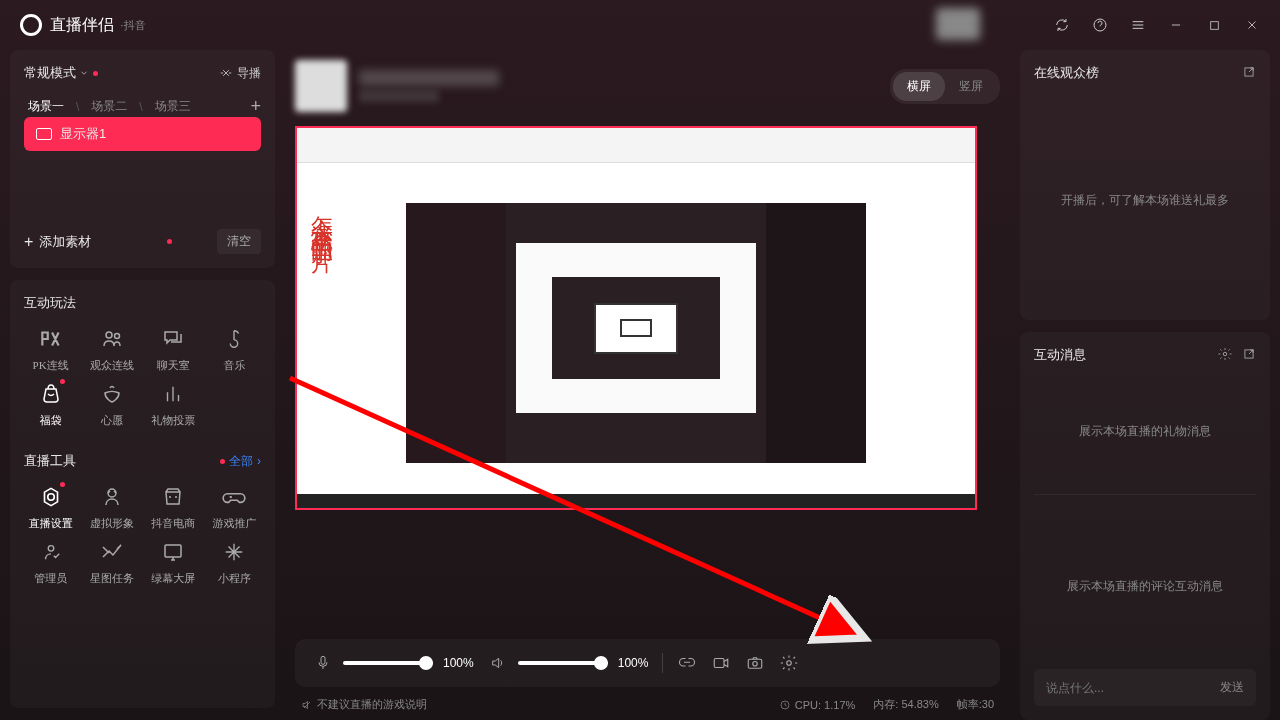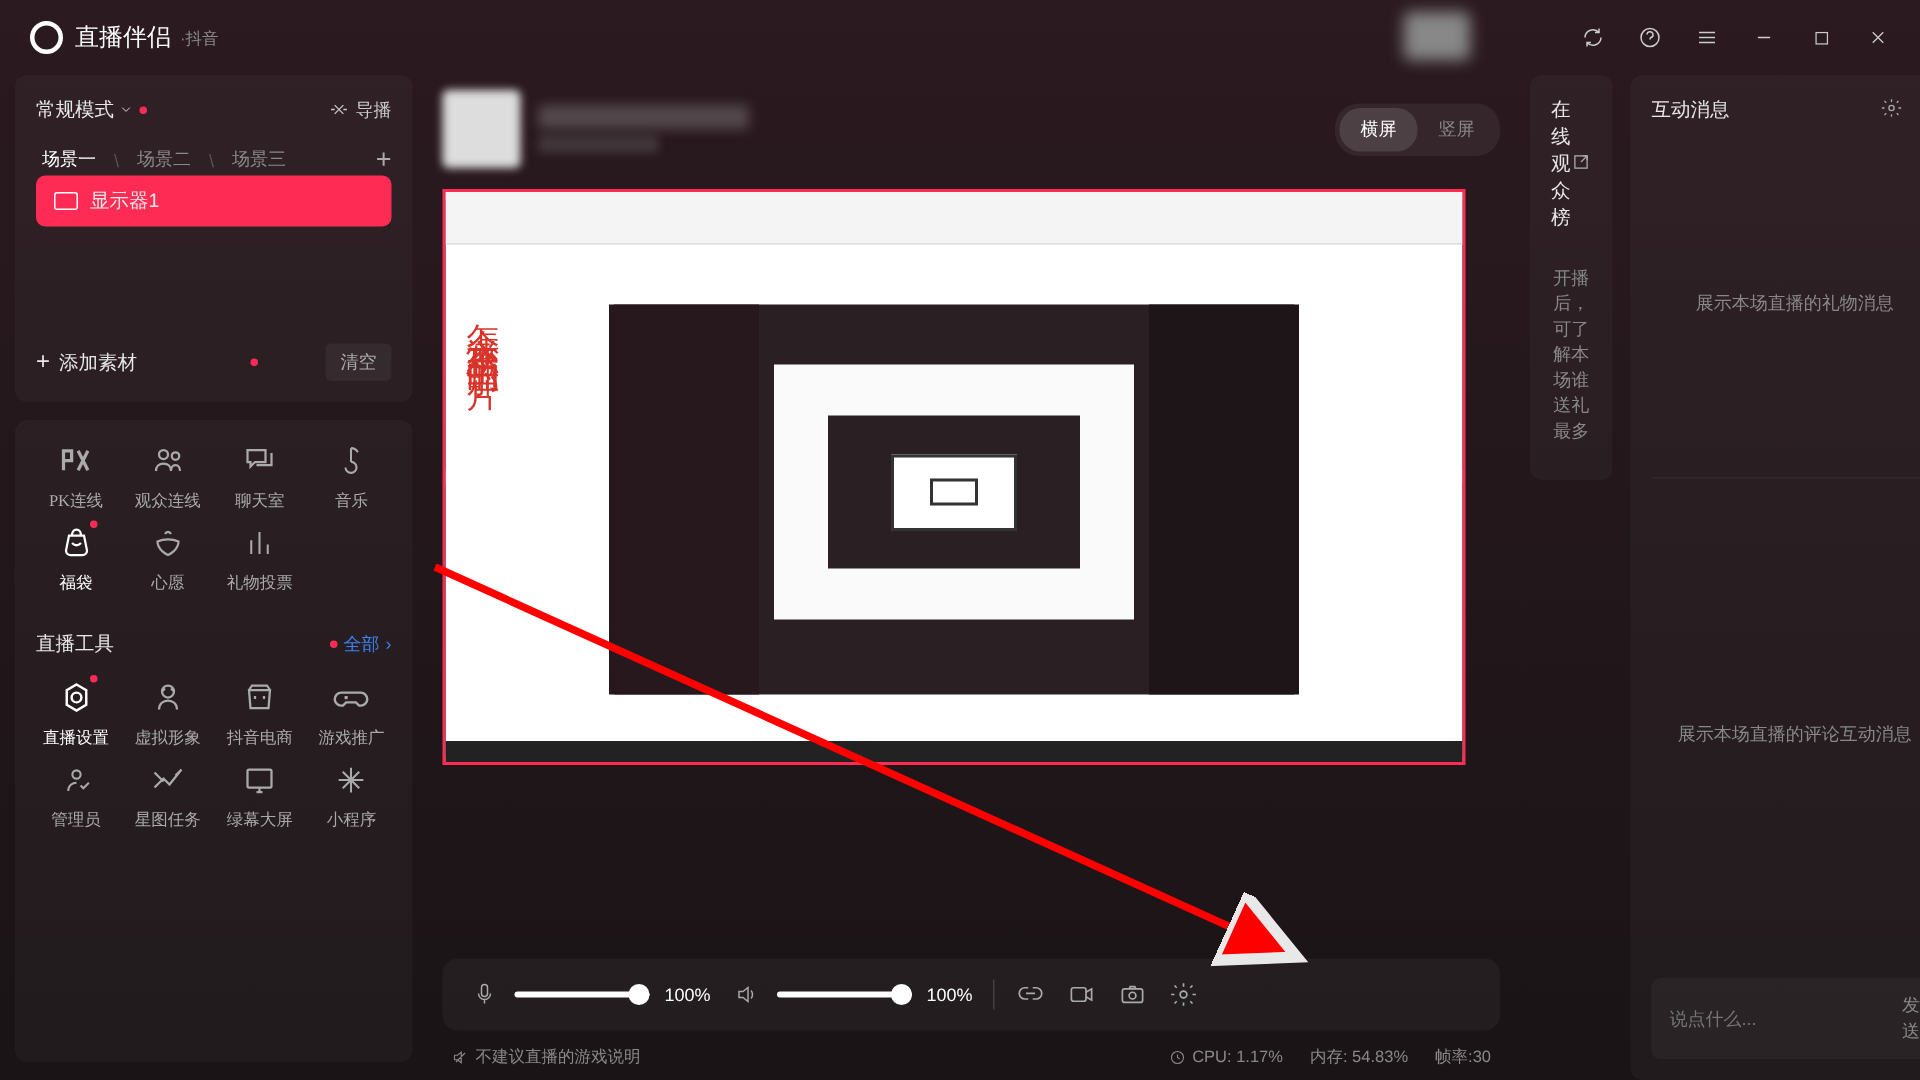--- a/index.html
+++ b/index.html
@@ -63,21 +63,21 @@
 .bottom-bar { margin-top: auto; background: rgba(255,255,255,0.04); border-radius: 10px; padding: 14px 18px; display: flex; align-items: center; gap: 14px; margin-bottom: 10px; }
 .vol-group { display: flex; align-items: center; gap: 10px; }
 .slider { width: 90px; height: 4px; background: #fff; border-radius: 2px; position: relative; }
 .slider .knob { position: absolute; right: 0; top: -5px; width: 14px; height: 14px; background: #fff; border-radius: 50%; }
 .vol-val { font-size: 12px; color: #fff; }
 .bar-sep { width: 1px; height: 20px; background: rgba(255,255,255,0.15); }
 .ctrl-icon { width: 20px; height: 20px; color: #aaa; cursor: pointer; display: flex; align-items: center; justify-content: center; }
 .start-btn { background: #fe2c55; color: #fff; font-size: 15px; padding: 12px 30px; border-radius: 8px; margin-left: auto; cursor: pointer; font-weight: 500; }
 .status-line { display: flex; align-items: center; gap: 18px; font-size: 11px; color: #888; padding: 0 6px 8px; }
 .status-line .spacer { flex: 1; }
-.rightbar { width: 270px; padding: 0 10px; display: flex; flex-direction: row; gap: 12px; }
+.rightbar { width: 270px; padding: 0 10px; display: flex; flex-direction: column; gap: 12px; }
 .r-panel { background: rgba(255,255,255,0.03); border-radius: 8px; padding: 14px; display: flex; flex-direction: column; }
 .r-head { display: flex; align-items: center; justify-content: space-between; font-size: 13px; margin-bottom: 12px; }
 .r-icons { display: flex; gap: 10px; color: #aaa; }
 .r-placeholder { flex: 1; display: flex; align-items: center; justify-content: center; font-size: 12px; color: #888; text-align: center; }
 .chat-input { display: flex; align-items: center; background: rgba(255,255,255,0.04); border-radius: 6px; padding: 10px 12px; }
 .chat-input input { flex: 1; background: transparent; border: none; outline: none; color: #ccc; font-size: 12px; }
 .send-btn { font-size: 12px; color: #888; cursor: pointer; }
 .avatar-top { position: absolute; top: 8px; right: 300px; width: 44px; height: 32px; background: #888; border-radius: 4px; filter: blur(5px); }
 </style>
 </head>
@@ -157,20 +157,21 @@
         <div class="add-src">
           <span class="plus">+</span>
             <span>添加素材</span>
           <span class="red-dot" style="margin-left:70px"></span>
         </div>
         <div class="clear-btn">清空</div>
       </div>
     </div>
 
     <div class="panel" style="flex:1">
+      <div class="section-title">互动玩法</div>
       <div class="icon-grid" style="margin-bottom:24px">
         <div class="icon-cell">
             <div class="ico">
               <svg width="26" height="26" viewBox="0 0 24 24">
                 <path d="M4 6h5v6H4zM4 6v12M13 6l6 12M19 6l-6 12" stroke-width="2"></path>
               </svg>
             </div>
             <span class="lbl">PK连线</span>
           </div>
         <div class="icon-cell">

